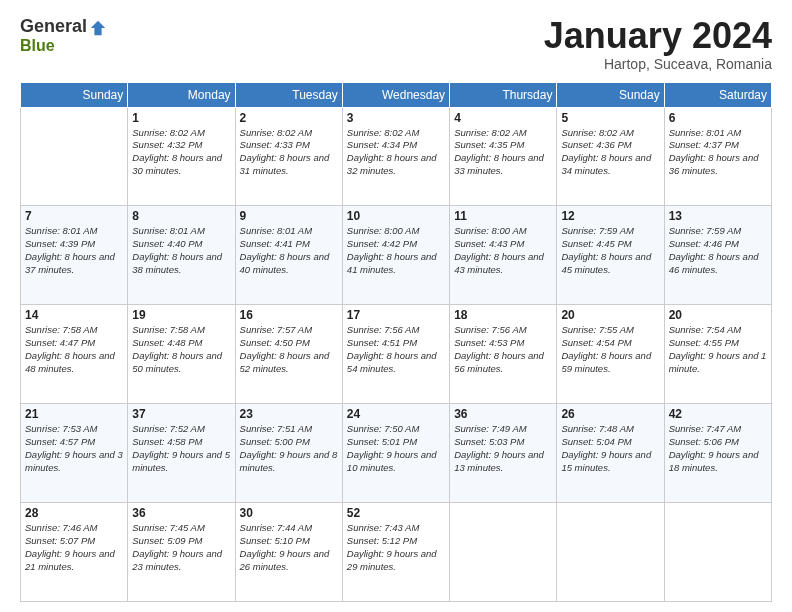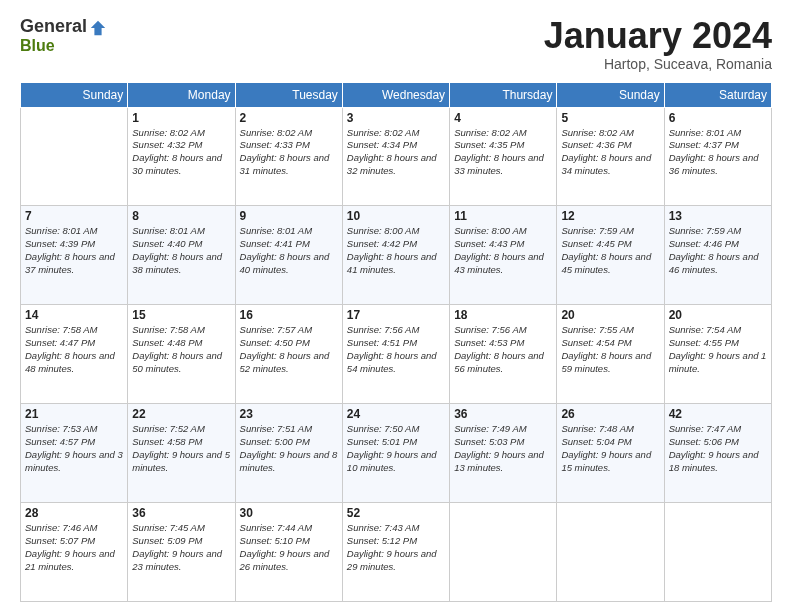--- a/index.html
+++ b/index.html
@@ -193,21 +193,21 @@
             <div class="day-num">13</div>
             <div class="day-info">Sunrise: 7:59 AM<br>Sunset: 4:46 PM<br>Daylight: 8 hours and 46 minutes.</div>
           </td>
         </tr>
         <tr>
           <td>
             <div class="day-num">14</div>
             <div class="day-info">Sunrise: 7:58 AM<br>Sunset: 4:47 PM<br>Daylight: 8 hours and 48 minutes.</div>
           </td>
           <td>
-            <div class="day-num">15</div>
+            <div class="day-num">19</div>
             <div class="day-info">Sunrise: 7:58 AM<br>Sunset: 4:48 PM<br>Daylight: 8 hours and 50 minutes.</div>
           </td>
           <td>
             <div class="day-num">16</div>
             <div class="day-info">Sunrise: 7:57 AM<br>Sunset: 4:50 PM<br>Daylight: 8 hours and 52 minutes.</div>
           </td>
           <td>
             <div class="day-num">17</div>
             <div class="day-info">Sunrise: 7:56 AM<br>Sunset: 4:51 PM<br>Daylight: 8 hours and 54 minutes.</div>
           </td>
@@ -223,21 +223,21 @@
             <div class="day-num">20</div>
             <div class="day-info">Sunrise: 7:54 AM<br>Sunset: 4:55 PM<br>Daylight: 9 hours and 1 minute.</div>
           </td>
         </tr>
         <tr>
           <td>
             <div class="day-num">21</div>
             <div class="day-info">Sunrise: 7:53 AM<br>Sunset: 4:57 PM<br>Daylight: 9 hours and 3 minutes.</div>
           </td>
           <td>
-            <div class="day-num">22</div>
+            <div class="day-num">37</div>
             <div class="day-info">Sunrise: 7:52 AM<br>Sunset: 4:58 PM<br>Daylight: 9 hours and 5 minutes.</div>
           </td>
           <td>
             <div class="day-num">23</div>
             <div class="day-info">Sunrise: 7:51 AM<br>Sunset: 5:00 PM<br>Daylight: 9 hours and 8 minutes.</div>
           </td>
           <td>
             <div class="day-num">24</div>
             <div class="day-info">Sunrise: 7:50 AM<br>Sunset: 5:01 PM<br>Daylight: 9 hours and 10 minutes.</div>
           </td>

